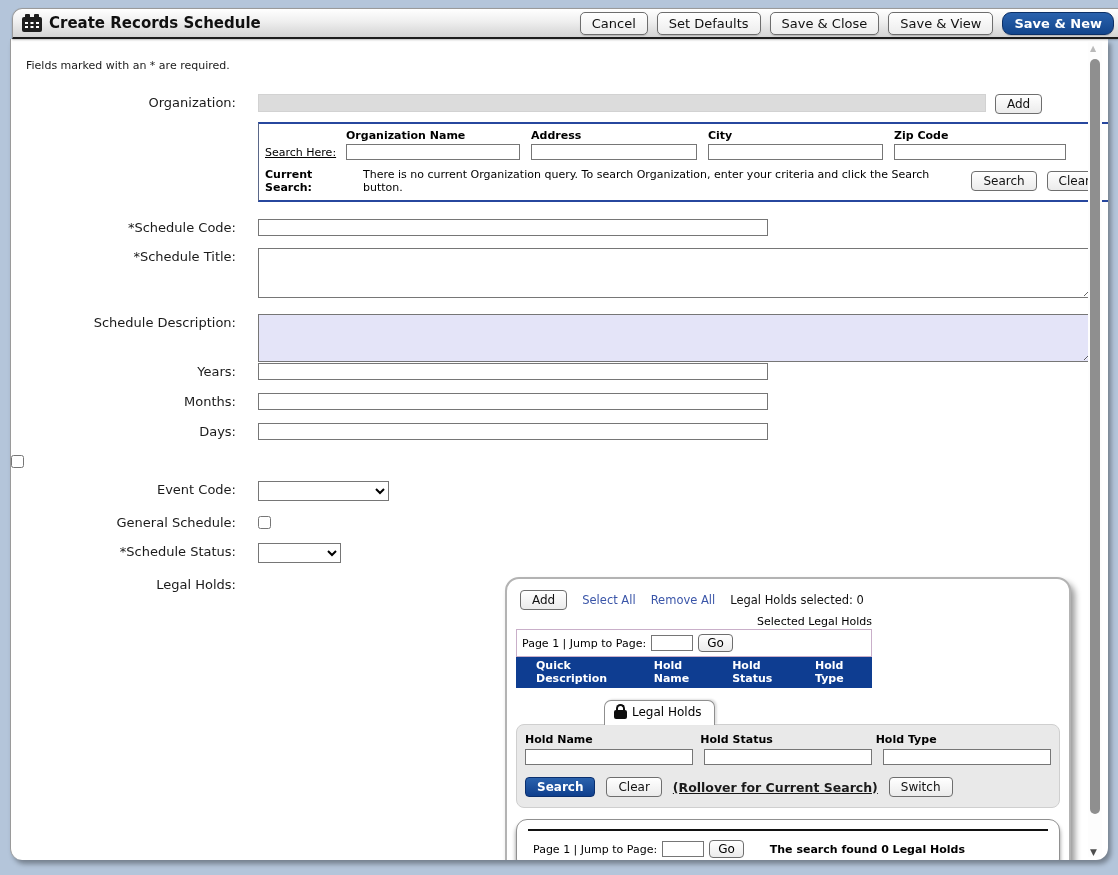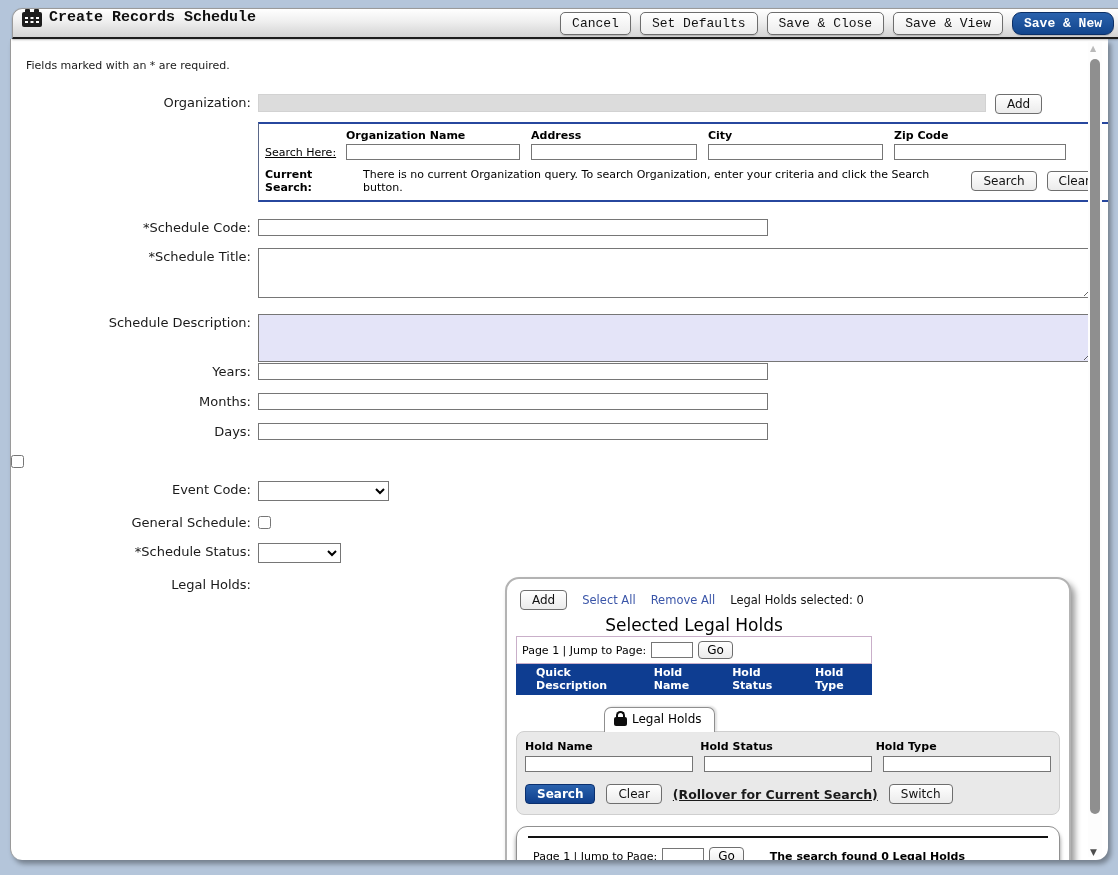--- a/index.html
+++ b/index.html
@@ -11,24 +11,23 @@
     font-size:11px; color:#000;
   }
 
   
   .win-header {
     position:absolute; left:12px; top:8px; width:1106px; height:31px;
     background:linear-gradient(#ffffff,#efefef 45%,#d3d3d3);
     border:1px solid #9a9a9a; border-right:none;
     border-bottom:2px solid #1c1c1c;
     border-radius:10px 0 0 0;
-    display:flex; padding:0 4px 0 8px;
+    display:flex; align-items:center; padding:0 4px 0 8px;
     box-shadow:0 1px 2px rgba(0,0,0,.25);
     z-index:5;
-    font-family:Liberation Mono, monospace;
   }
   .win-title { font-size:15px; font-weight:bold; color:#101010; margin-left:6px; }
   .hbtns { margin-left:auto; display:flex; gap:9px; align-items:center; }
   .hbtn {
     font-family:inherit; font-size:13px; color:#111;
     background:linear-gradient(#ffffff,#ececec);
     border:1px solid #6e6e6e; border-radius:5px;
     padding:3px 11px; cursor:pointer; box-shadow:0 1px 1px rgba(0,0,0,.15);
   }
   .hbtn.primary {
@@ -41,21 +40,21 @@
     position:absolute; left:10px; top:39px; width:1098px; height:821px;
     background:#fff; border-radius:0 0 12px 12px;
     border-left:1px solid #9a9a9a;
     box-shadow:3px 4px 5px rgba(0,0,0,.35);
     overflow:hidden; padding:14px 0 0 0;
   }
   .req-note { margin:6px 0 0 15px; font-size:11px; color:#1a1a1a; }
 
   .frow { display:flex; align-items:flex-start; margin-top:13px; }
   .flabel {
-    width:247px; text-align:right; padding-right:7px; padding-top:1px;
+    width:247px; text-align:right; padding-right:22px; padding-top:1px;
     font-size:13px; color:#1a1a1a; flex:0 0 247px;
   }
   .ti {
     height:17px; border:1px solid #767676; font-family:inherit; font-size:12px;
     padding:0 2px; background:#fff;
   }
   .ti.w510 { width:510px; }
   textarea.ta {
     width:835px; border:1px solid #767676; font-family:inherit; font-size:12px;
     resize:both;
@@ -97,21 +96,21 @@
   
   .lh-panel {
     margin:4px 0 0 247px; width:566px;
     background:#fff; border:2px solid #b3b3b3; border-radius:14px;
     box-shadow:4px 5px 6px rgba(0,0,0,.4);
     padding:11px 9px 12px;
   }
   .lh-top { display:flex; align-items:center; margin-left:4px; }
   .lh-link { color:#3a55a8; font-size:11.5px; text-decoration:none; margin-left:15px; cursor:pointer; }
   .lh-count { font-size:11.5px; margin-left:15px; color:#111; }
-  .lh-sel-title { width:356px; text-align:center; font-size:17px; margin-top:5px; }
+  .lh-sel-title { width:356px; text-align:right; font-size:11px; margin-top:5px; }
   .lh-pagebox {
     width:356px; border:1px solid #c9afc9; padding:4px 5px;
     display:flex; align-items:center; font-size:11px; margin-top:1px;
   }
   .pg-in { width:42px; height:16px; border:1px solid #767676; margin:0 5px; font-family:inherit; font-size:12px;}
   .go-btn { font-family:inherit; font-size:12px; background:linear-gradient(#fff,#ebebeb); border:1px solid #6e6e6e; border-radius:4px; padding:1px 8px; cursor:pointer; }
   .bluebar {
     background:#0e3d91; color:#fff; font-weight:bold; font-size:11px;
     display:flex; padding:2px 0 3px 20px; gap:15px; align-items:center;
   }

